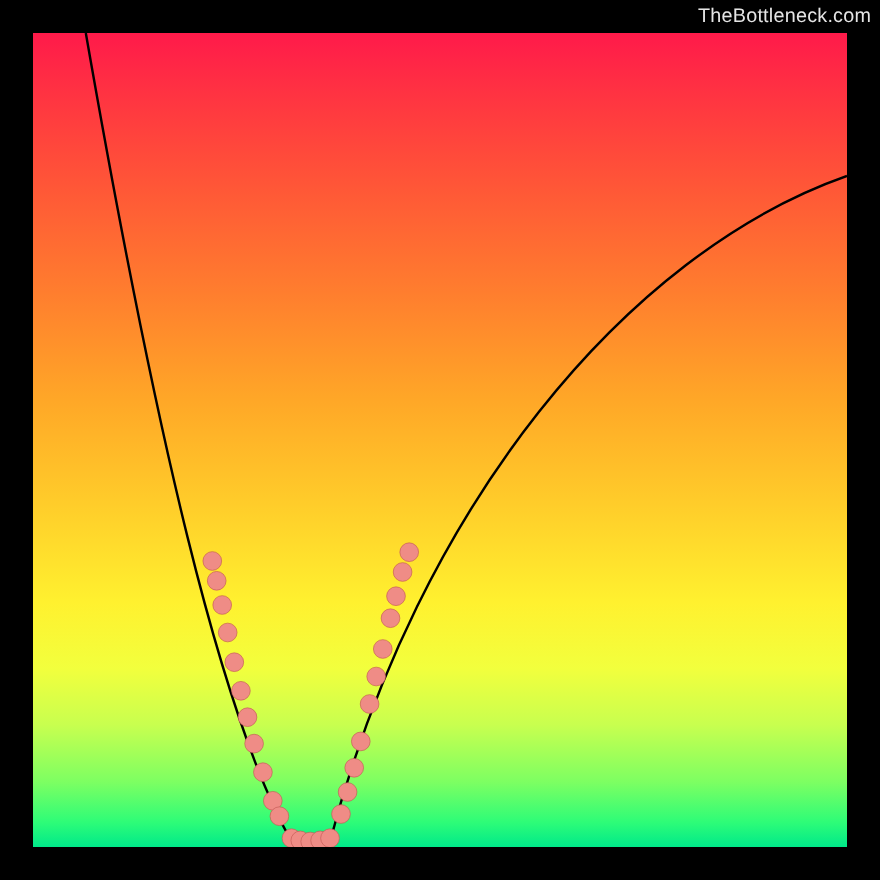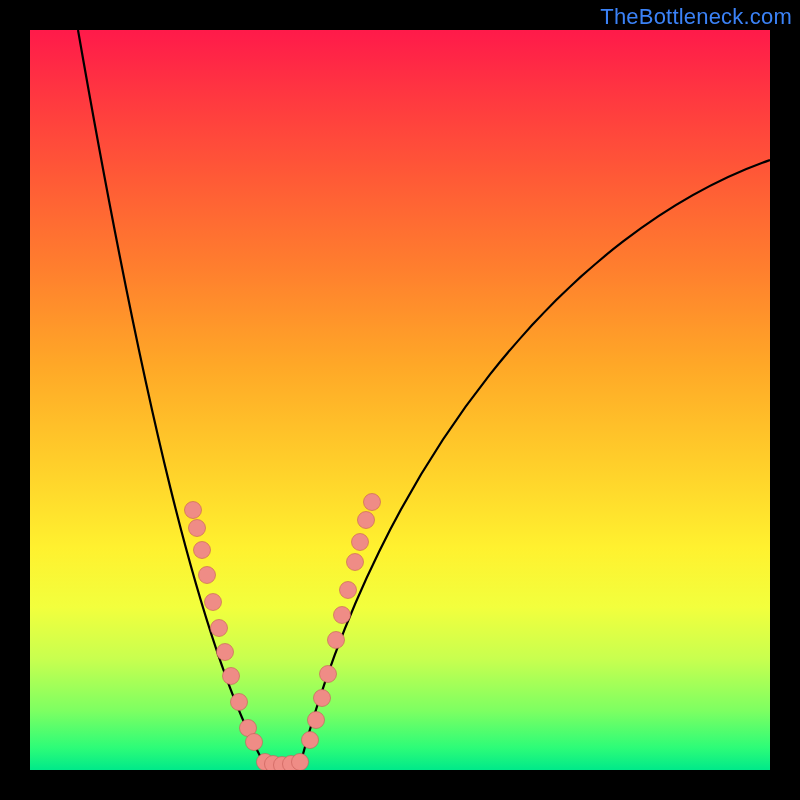--- a/index.html
+++ b/index.html
@@ -37,22 +37,22 @@
       #c8ff4f 85%,
       #7dff62 92%,
       #2dfc78 97%,
       #00e98a 100%
     );
   }
   .watermark {
     position: absolute;
     top: 4px;
     right: 8px;
-    color: #3b82f6;
-    font-size: 22px;
+    color: #e5e5e5;
+    font-size: 18px;
     font-weight: 500;
     letter-spacing: 0.2px;
   }
   svg.curve {
     position: absolute;
     top: 0;
     left: 0;
     width: 740px;
     height: 740px;
     display: block;

